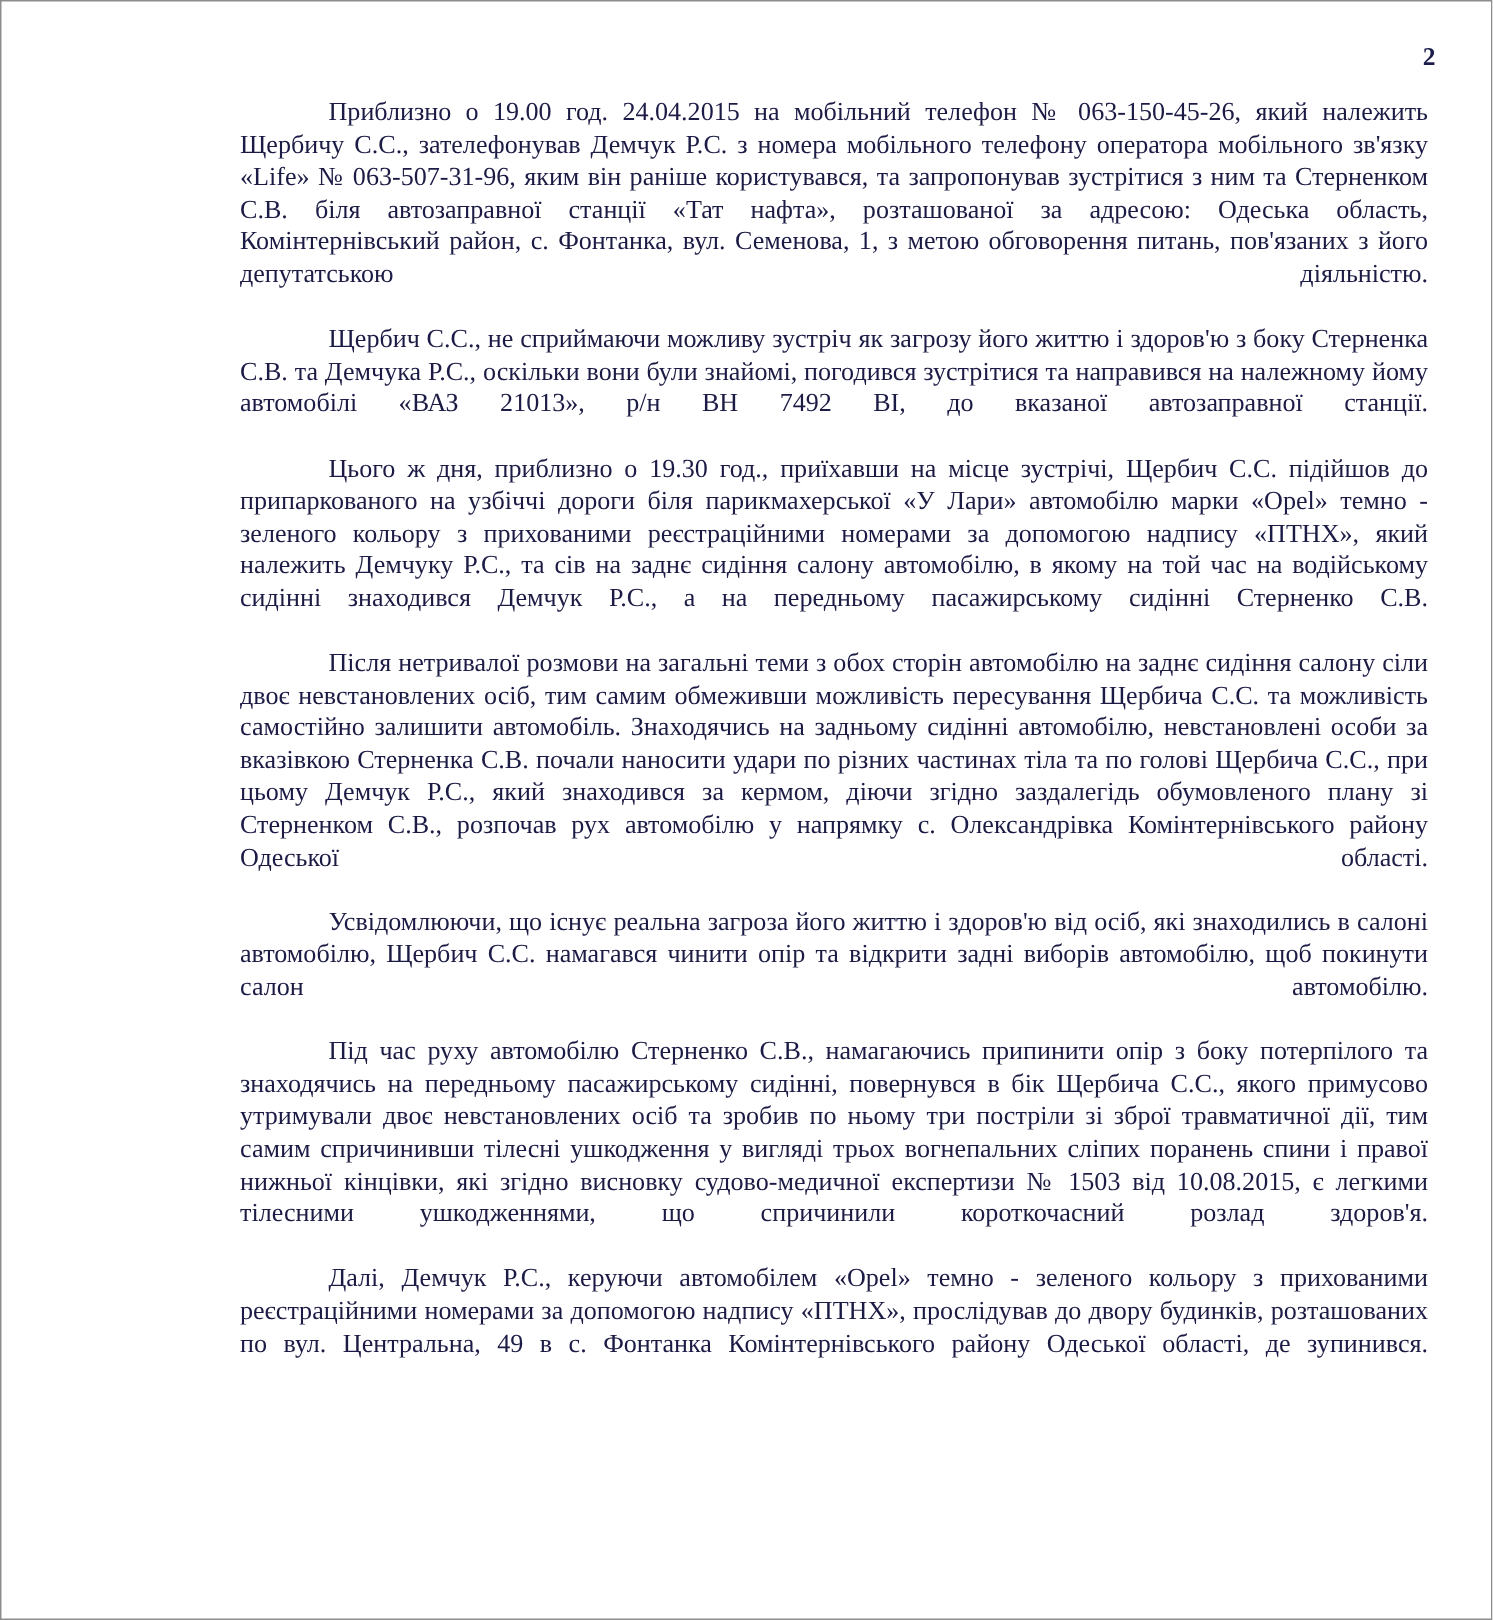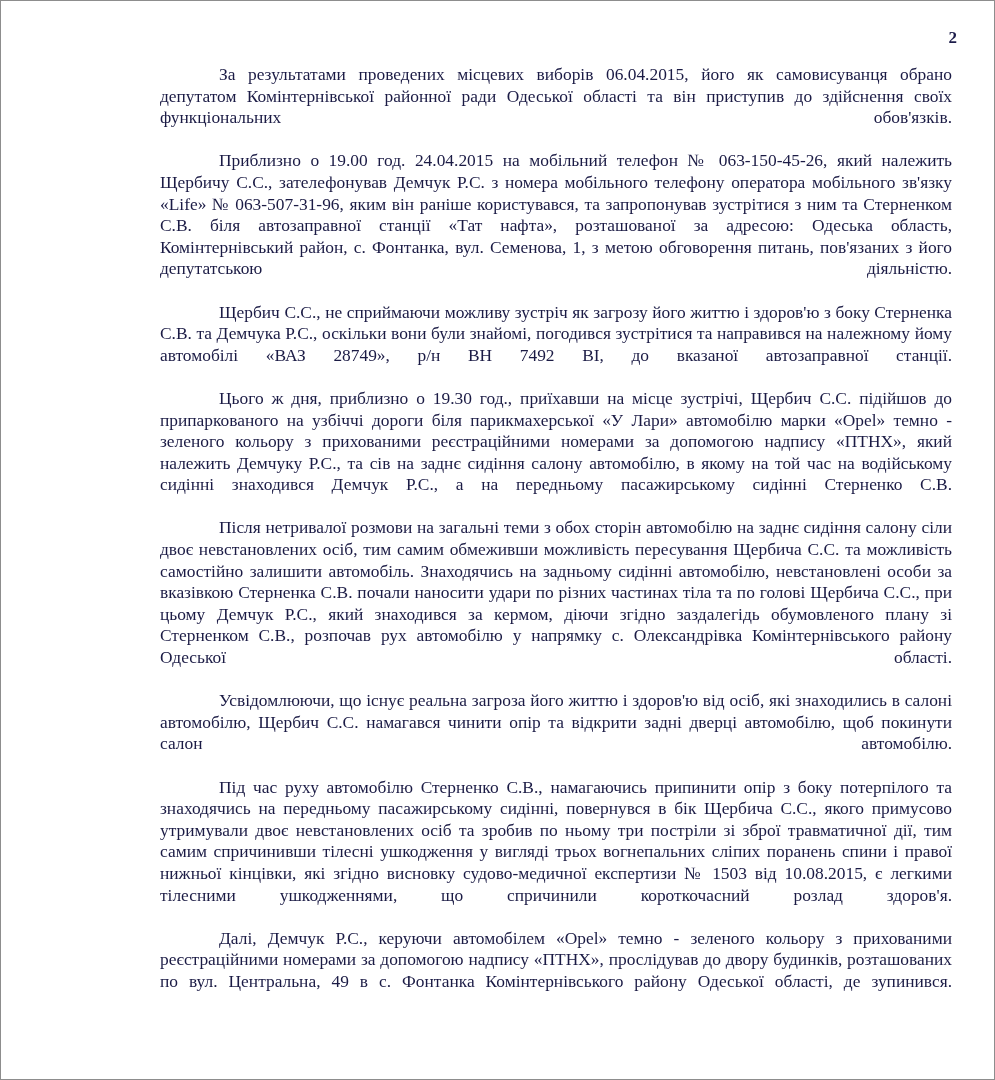--- a/index.html
+++ b/index.html
@@ -64,23 +64,22 @@
   }
 </style>
 </head>
 <body>
 
 <div class="page">
 
   <div class="page-number">2</div>
 
   <div class="body-text">
-    <p>За результатами проведених місцевих виборів 06.04.2015, його як самовисуванця обрано депутатом Комінтернівської районної ради Одеської області та він приступив до здійснення своїх функціональних обов'язків.</p>
     <p>Приблизно о 19.00 год. 24.04.2015 на мобільний телефон № 063-150-45-26, який належить Щербичу С.С., зателефонував Демчук Р.С. з номера мобільного телефону оператора мобільного зв'язку «Life» № 063-507-31-96, яким він раніше користувався, та запропонував зустрітися з ним та Стерненком С.В. біля автозаправної станції «Тат нафта», розташованої за адресою: Одеська область, Комінтернівський район, с. Фонтанка, вул. Семенова, 1, з метою обговорення питань, пов'язаних з його депутатською діяльністю.</p>
-    <p>Щербич С.С., не сприймаючи можливу зустріч як загрозу його життю і здоров'ю з боку Стерненка С.В. та Демчука Р.С., оскільки вони були знайомі, погодився зустрітися та направився на належному йому автомобілі «ВАЗ 28749», р/н ВН 7492 ВІ, до вказаної автозаправної станції.</p>
+    <p>Щербич С.С., не сприймаючи можливу зустріч як загрозу його життю і здоров'ю з боку Стерненка С.В. та Демчука Р.С., оскільки вони були знайомі, погодився зустрітися та направився на належному йому автомобілі «ВАЗ 21013», р/н ВН 7492 ВІ, до вказаної автозаправної станції.</p>
     <p>Цього ж дня, приблизно о 19.30 год., приїхавши на місце зустрічі, Щербич С.С. підійшов до припаркованого на узбіччі дороги біля парикмахерської «У Лари» автомобілю марки «Opel» темно - зеленого кольору з прихованими реєстраційними номерами за допомогою надпису «ПТНХ», який належить Демчуку Р.С., та сів на заднє сидіння салону автомобілю, в якому на той час на водійському сидінні знаходився Демчук Р.С., а на передньому пасажирському сидінні Стерненко С.В.</p>
     <p>Після нетривалої розмови на загальні теми з обох сторін автомобілю на заднє сидіння салону сіли двоє невстановлених осіб, тим самим обмеживши можливість пересування Щербича С.С. та можливість самостійно залишити автомобіль. Знаходячись на задньому сидінні автомобілю, невстановлені особи за вказівкою Стерненка С.В. почали наносити удари по різних частинах тіла та по голові Щербича С.С., при цьому Демчук Р.С., який знаходився за кермом, діючи згідно заздалегідь обумовленого плану зі Стерненком С.В., розпочав рух автомобілю у напрямку с. Олександрівка Комінтернівського району Одеської області.</p>
-    <p>Усвідомлюючи, що існує реальна загроза його життю і здоров'ю від осіб, які знаходились в салоні автомобілю, Щербич С.С. намагався чинити опір та відкрити задні дверці автомобілю, щоб покинути салон автомобілю.</p>
+    <p>Усвідомлюючи, що існує реальна загроза його життю і здоров'ю від осіб, які знаходились в салоні автомобілю, Щербич С.С. намагався чинити опір та відкрити задні виборів автомобілю, щоб покинути салон автомобілю.</p>
     <p>Під час руху автомобілю Стерненко С.В., намагаючись припинити опір з боку потерпілого та знаходячись на передньому пасажирському сидінні, повернувся в бік Щербича С.С., якого примусово утримували двоє невстановлених осіб та зробив по ньому три постріли зі зброї травматичної дії, тим самим спричинивши тілесні ушкодження у вигляді трьох вогнепальних сліпих поранень спини і правої нижньої кінцівки, які згідно висновку судово-медичної експертизи № 1503 від 10.08.2015, є легкими тілесними ушкодженнями, що спричинили короткочасний розлад здоров'я.</p>
     <p>Далі, Демчук Р.С., керуючи автомобілем «Opel» темно - зеленого кольору з прихованими реєстраційними номерами за допомогою надпису «ПТНХ», прослідував до двору будинків, розташованих по вул. Центральна, 49 в с. Фонтанка Комінтернівського району Одеської області, де зупинився.</p>
   </div>
 
 </div>
 
 </body></html>

